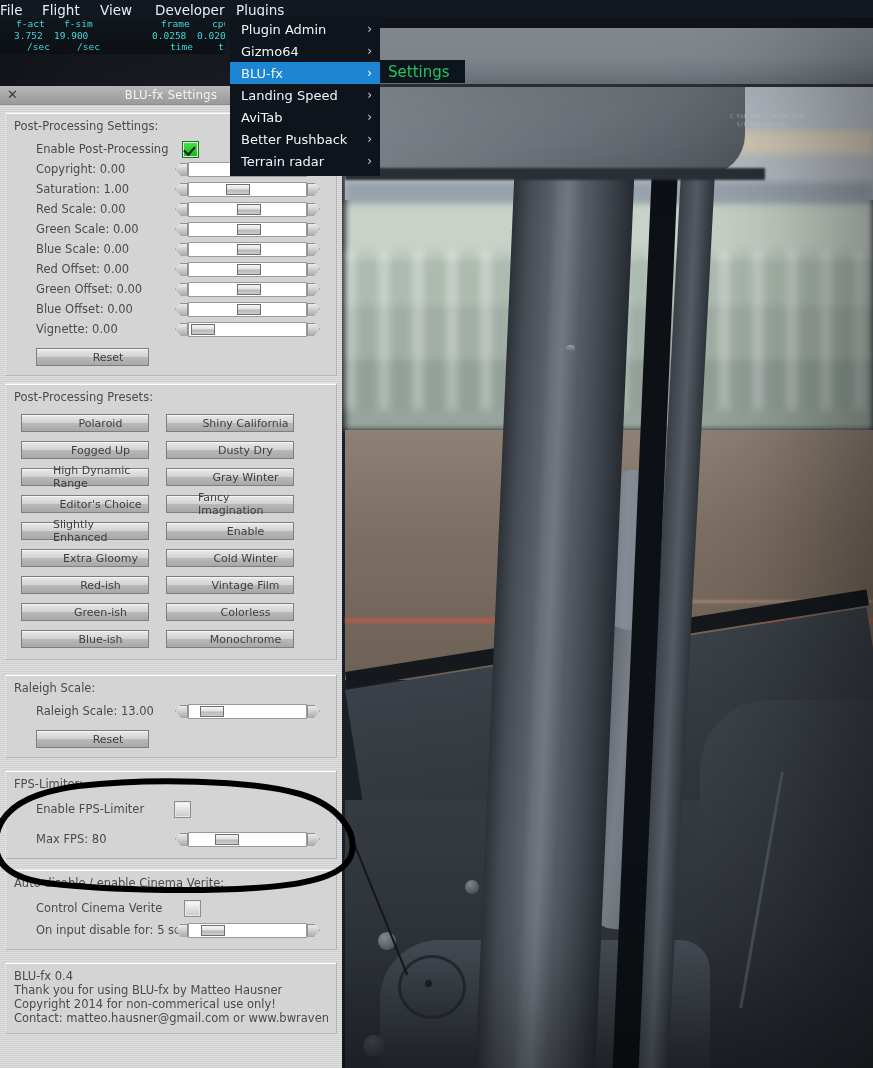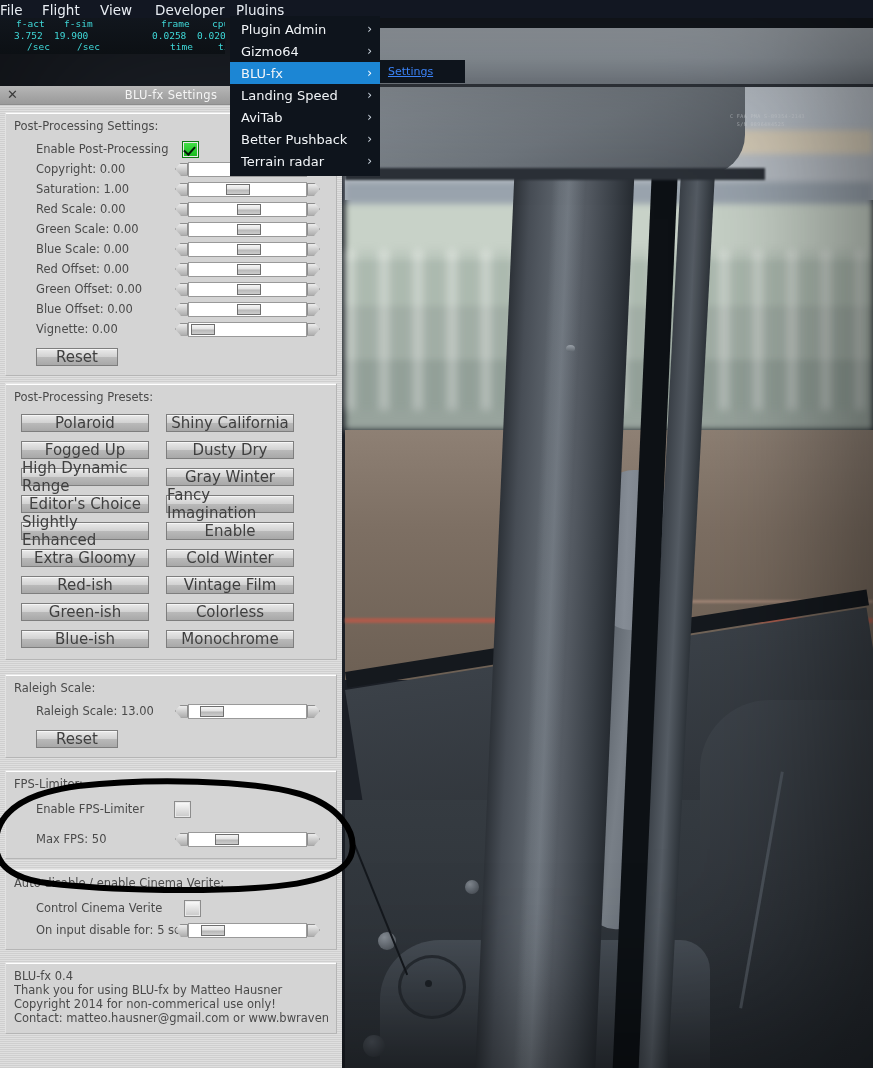--- a/index.html
+++ b/index.html
@@ -121,21 +121,21 @@
   
   #plugins-menu{position:absolute;left:230px;top:16px;width:150px;z-index:40;
      background:#0e141c;padding:2px 0 4px 0;}
   .pm-item{height:22px;display:flex;align-items:center;justify-content:space-between;
      padding:0 8px 0 11px;color:#f2f5f8;font-size:13px;cursor:default;}
   .pm-item.sel{background:#1c86d4;gap:8px;}
   .pm-arrow{font-size:12px;color:#cfd8e2;}
   .pm-item.sel .pm-arrow{color:#fff;}
   #settings-submenu{position:absolute;left:380px;top:60px;width:77px;height:23px;z-index:41;
      background:#0e141c;display:flex;align-items:center;padding-left:8px;}
-  #settings-submenu span{color:#3b82f6;font-size:11px;text-decoration:underline;}
+  #settings-submenu span{color:#22c55e;font-size:15px;}
 
   
   #blufx-window{position:absolute;left:0;top:86px;width:342px;height:982px;z-index:20;
      background:repeating-linear-gradient(180deg,#dfdfdf 0px,#dfdfdf 1px,#cfcfcf 1px,#cfcfcf 2px);
      color:#444;font-size:11.5px;}
   #blufx-titlebar{position:relative;height:18px;
      background:linear-gradient(180deg,#b7b7b7 0%,#a6a6a6 55%,#9a9a9a 100%);
      border-bottom:1px solid #8d8d8d;display:flex;align-items:center;}
   #blufx-close{position:absolute;left:6px;top:3px;width:13px;height:13px;color:#3a3a3a;
      font-size:13px;line-height:12px;text-align:center;cursor:pointer;}
@@ -169,22 +169,22 @@
      clip-path:polygon(0 0,55% 0,100% 50%,55% 100%,0 100%);
      box-shadow:0 0 0 1px #8e8e8e inset;}
   .sl-track{flex:1;height:13px;background:#fff;border:1px solid #9a9a9a;position:relative;}
   .sl-thumb{position:absolute;top:1px;width:22px;height:9px;
      background:linear-gradient(180deg,#f6f6f6 0%,#e2e2e2 45%,#b7b7b7 55%,#cdcdcd 100%);
      border:1px solid #6f6f6f;}
 
   
   .btn{height:16px;border:1px solid #7e7e7e;
      background:linear-gradient(180deg,#eaeaea 0%,#d2d2d2 48%,#b9b9b9 52%,#a8a8a8 100%);
-     color:#3f3f3f;font-size:15px;display:flex;align-items:center;justify-content:center;
-     box-shadow:0 1px 0 rgba(255,255,255,.6) inset;cursor:pointer;}
+     color:#3f3f3f;font-size:11px;display:flex;align-items:center;justify-content:center;
+     box-shadow:0 1px 0 rgba(255,255,255,.6) inset;cursor:pointer;padding-left:31px;}
   .btn-reset{width:80px;margin:9px 0 0 22px;}
   .preset-grid{display:grid;grid-template-columns:128px 128px;gap:9px 17px;margin:10px 0 2px 7px;}
 
   #about-panel{line-height:14px;color:#4a4a4a;font-size:11.5px;padding:6px 8px 8px 8px;}
   #about-panel div{white-space:nowrap;overflow:hidden;}
 
   
   #annotation{position:absolute;left:0;top:770px;width:362px;height:130px;z-index:50;pointer-events:none;}
 </style>
 </head>
@@ -438,21 +438,21 @@
     <div class="btn btn-reset">Reset</div>
   </div>
 
   <div class="panel" style="margin-top:12px">
     <div class="panel-title">FPS-Limiter:</div>
     <div class="row" style="margin-top:8px">
       <div class="lbl" style="width:138px">Enable FPS-Limiter</div>
       <div class="cb"></div>
     </div>
     <div class="row" style="position:relative;margin-top:10px">
-      <div class="lbl">Max FPS: 50</div>
+      <div class="lbl">Max FPS: 80</div>
       <div class="slider">
         <div class="sl-left"></div>
         <div class="sl-track">
             <div class="sl-thumb" style="left:22%"></div>
           </div>
         <div class="sl-right"></div>
       </div>
     </div>
   </div>
 

